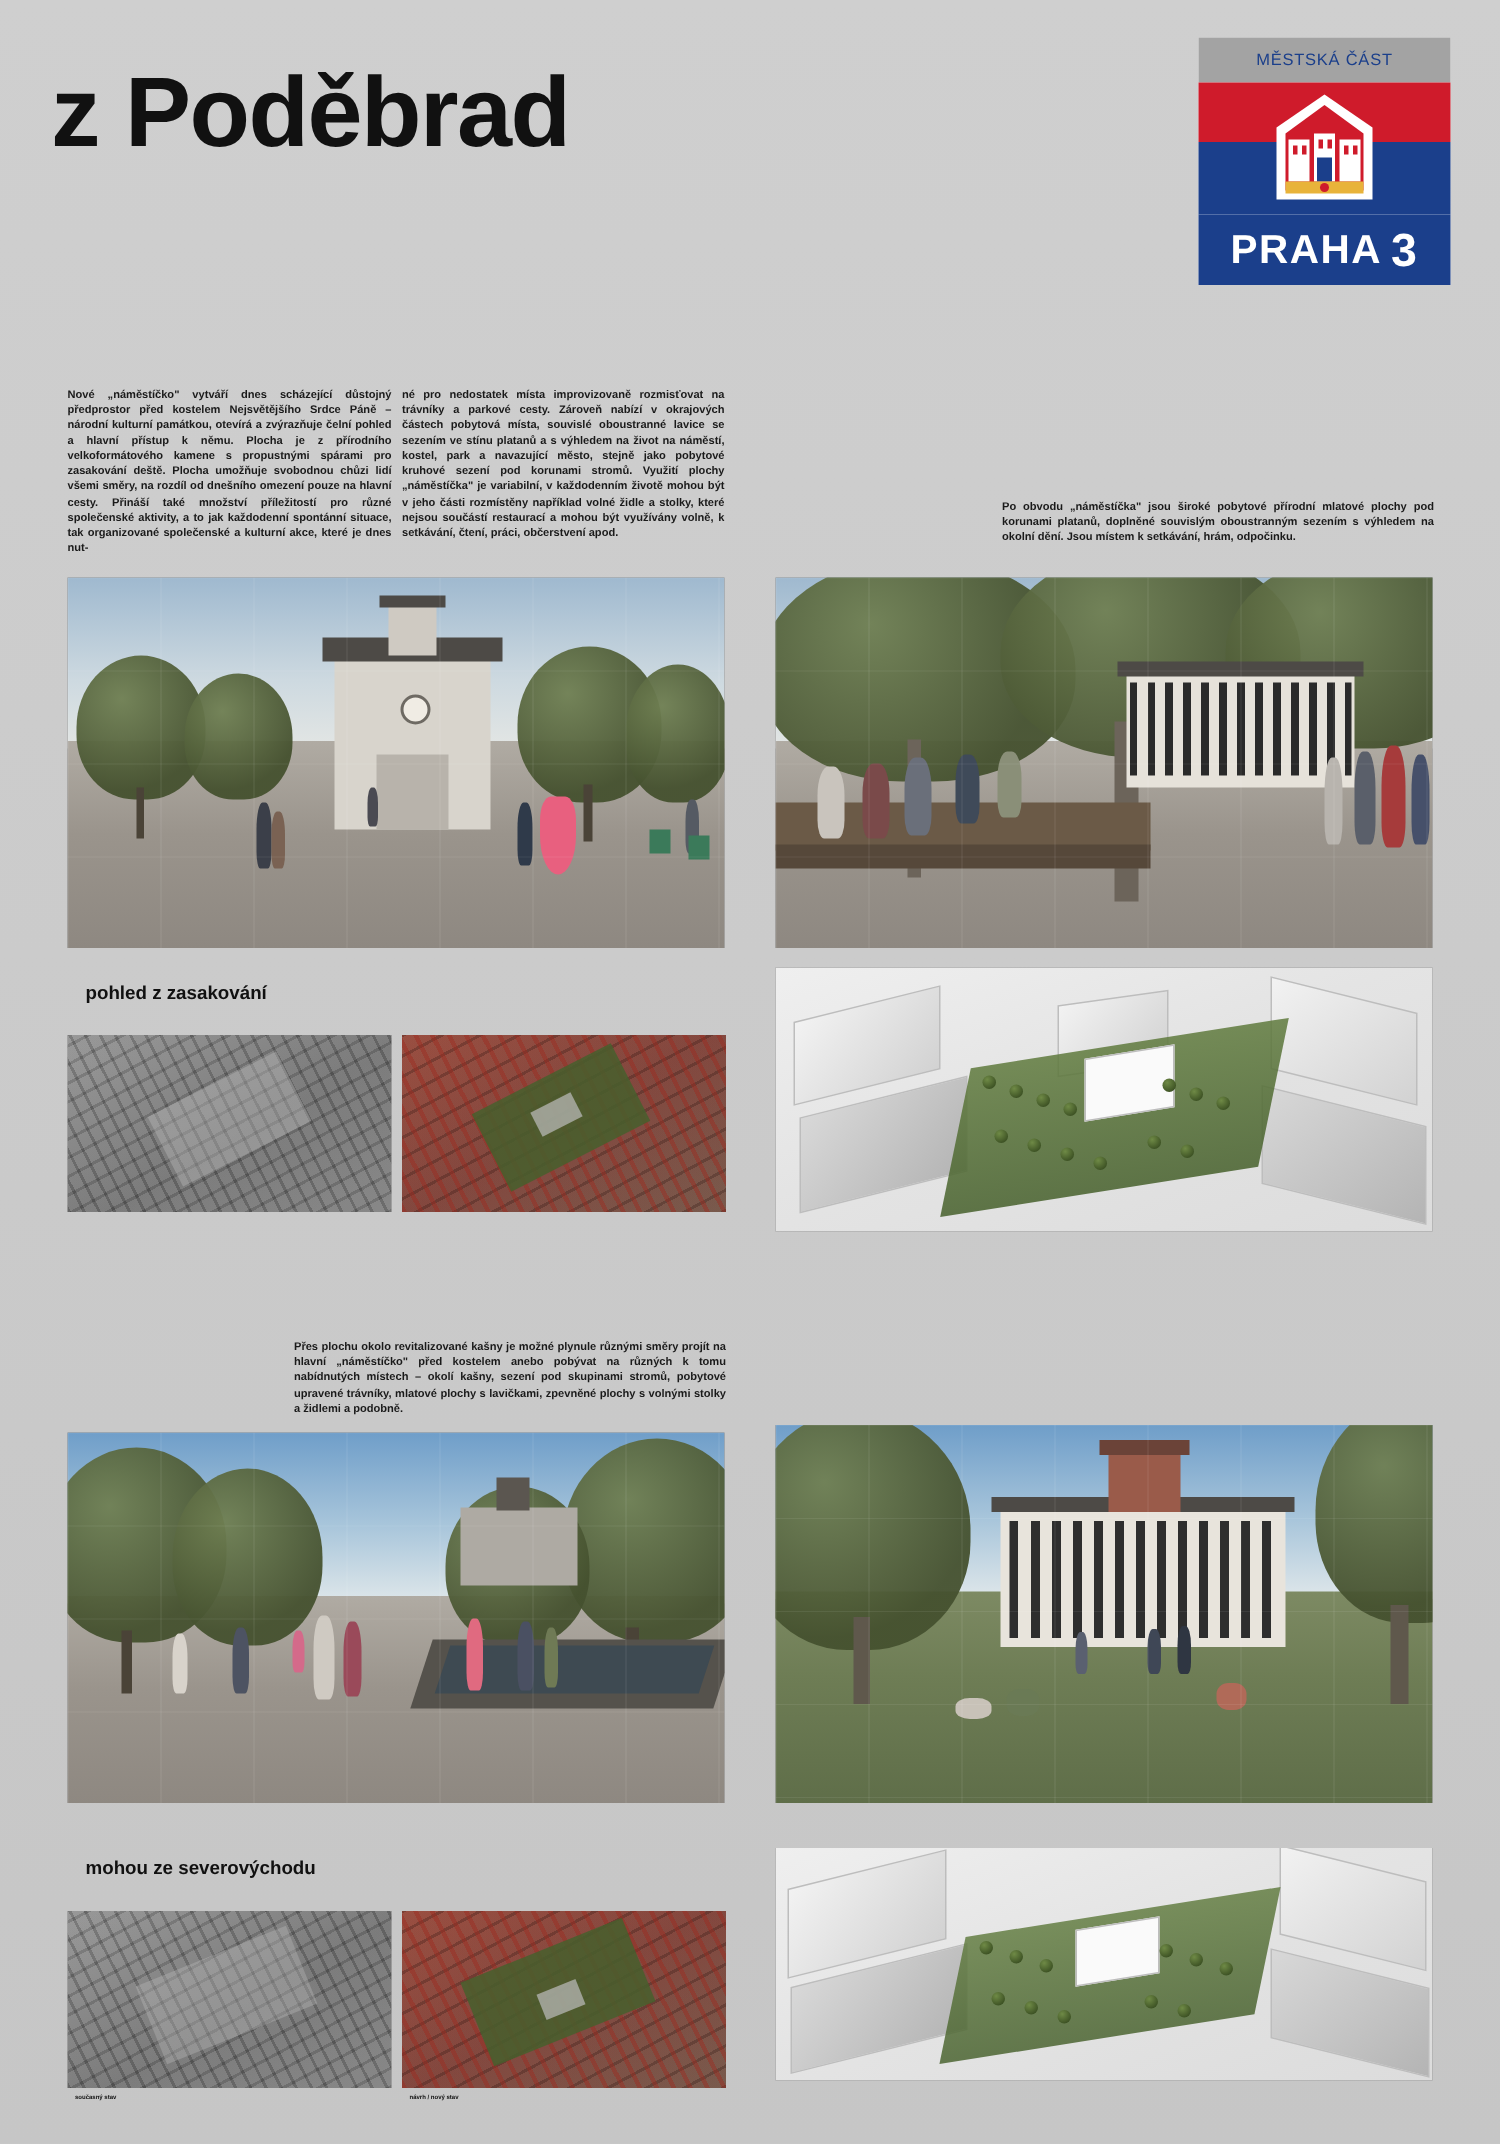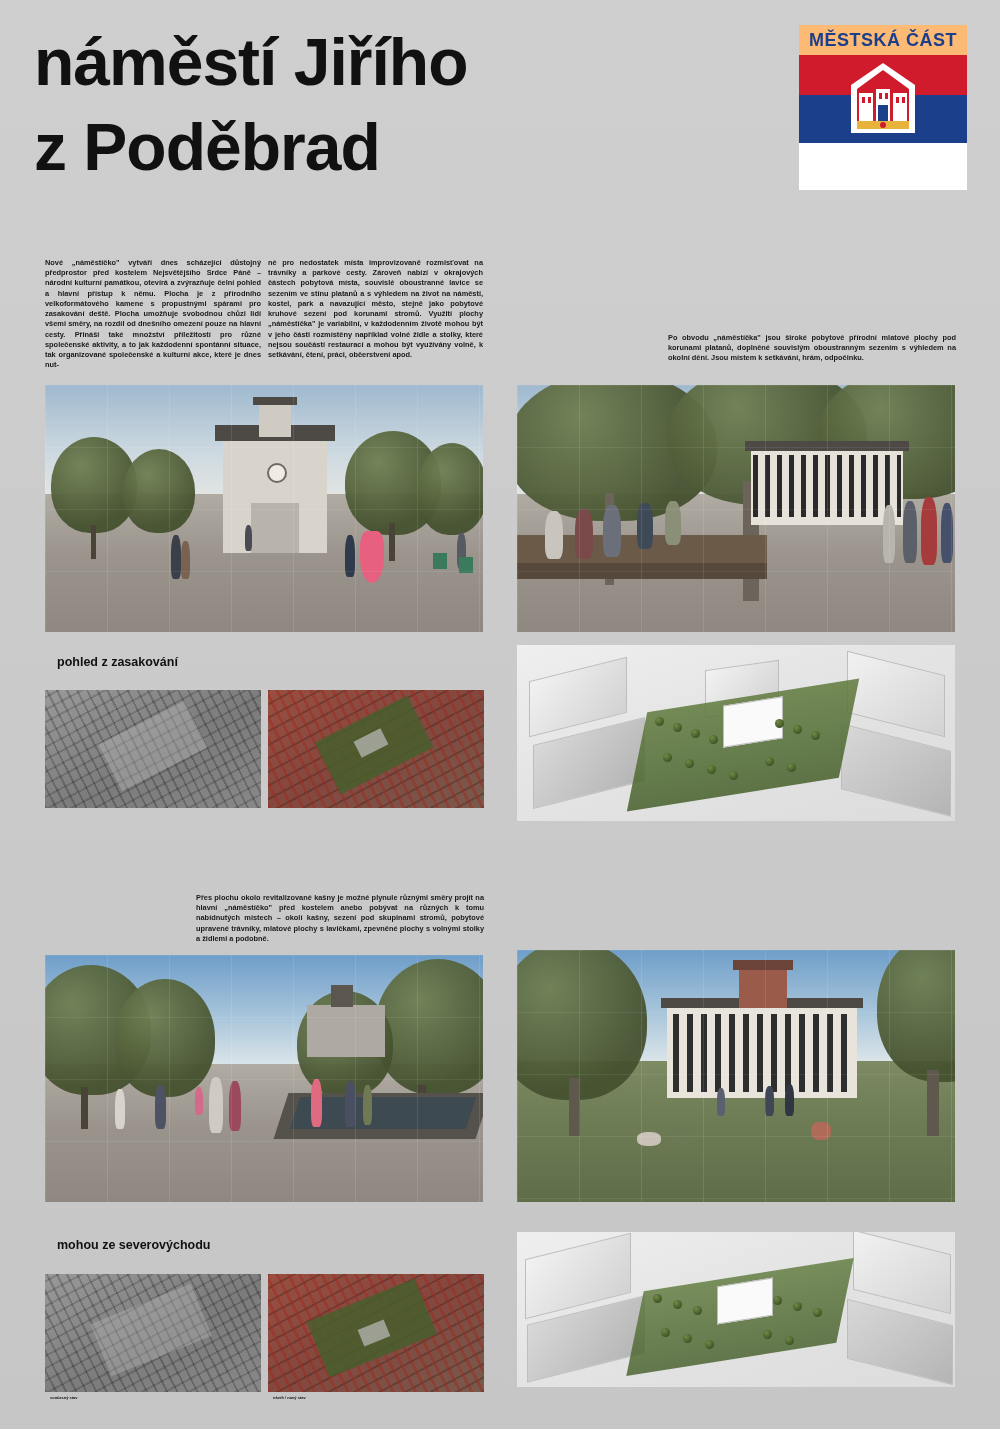--- a/index.html
+++ b/index.html
@@ -39,24 +39,24 @@
   .logo {
     position: absolute;
     right: 33px;
     top: 25px;
     width: 168px;
     height: 165px;
     background: #ffffff;
   }
   .logo-top {
     height: 30px;
-    background: #fdba74;
+    background: #a3a3a3;
     color: #1b3f8b;
-    font-size: 18px;
-    font-weight: bold;
+    font-size: 11px;
+    font-weight: normal;
     letter-spacing: .5px;
     display: flex;
     align-items: center;
     justify-content: center;
   }
   .logo-mid {
     height: 88px;
     background: linear-gradient(180deg,#cf1b2b 0%, #cf1b2b 45%, #1b3f8b 45%, #1b3f8b 100%);
     position: relative;
   }
@@ -226,21 +226,20 @@
     background-size: 62px 62px;
     pointer-events:none;
   }
 </style>
 </head>
 <body>
 
 <div class="board">
 
   <div class="title">
-    <span>náměstí Jiřího</span>
     <span class="line2">z Poděbrad</span>
   </div>
 
   <div class="logo">
     <div class="logo-top">MĚSTSKÁ ČÁST</div>
     <div class="logo-mid">
       <svg class="crest" viewBox="0 0 76 80">
         <path d="M6 26 L6 74 L70 74 L70 26 L38 4 Z" fill="#ffffff"></path>
         <path d="M12 30 L12 68 L64 68 L64 30 L38 11 Z" fill="#cf1b2b"></path>
         <rect x="14" y="34" width="14" height="28" fill="#ffffff"></rect>
@@ -249,20 +248,24 @@
         <rect x="17" y="38" width="3" height="6" fill="#cf1b2b"></rect>
         <rect x="23" y="38" width="3" height="6" fill="#cf1b2b"></rect>
         <rect x="34" y="34" width="3" height="6" fill="#cf1b2b"></rect>
         <rect x="40" y="34" width="3" height="6" fill="#cf1b2b"></rect>
         <rect x="51" y="38" width="3" height="6" fill="#cf1b2b"></rect>
         <rect x="57" y="38" width="3" height="6" fill="#cf1b2b"></rect>
         <rect x="33" y="46" width="10" height="16" fill="#1b3f8b"></rect>
         <rect x="12" y="62" width="52" height="8" fill="#e8b33a"></rect>
         <circle cx="38" cy="66" r="3" fill="#cf1b2b"></circle>
       </svg>
+    </div>
+    <div class="logo-bottom">
+      <span>PRAHA</span>
+      <span class="three">3</span>
     </div>
   </div>
 
   <div class="txt col1">Nové „náměstíčko" vytváří dnes scházející důstojný předprostor před kostelem Nejsvětějšího Srdce Páně – národní kulturní památkou, otevírá a zvýrazňuje čelní pohled a hlavní přístup k němu. Plocha je z přírodního velkoformátového kamene s propustnými spárami pro zasakování deště. Plocha umožňuje svobodnou chůzi lidí všemi směry, na rozdíl od dnešního omezení pouze na hlavní cesty. Přináší také množství příležitostí pro různé společenské aktivity, a to jak každodenní spontánní situace, tak organizované společenské a kulturní akce, které je dnes nut-</div>
   <div class="txt col2">né pro nedostatek místa improvizovaně rozmisťovat na trávníky a parkové cesty. Zároveň nabízí v okrajových částech pobytová místa, souvislé oboustranné lavice se sezením ve stínu platanů a s výhledem na život na náměstí, kostel, park a navazující město, stejně jako pobytové kruhové sezení pod korunami stromů. Využití plochy „náměstíčka" je variabilní, v každodenním životě mohou být v jeho části rozmístěny například volné židle a stolky, které nejsou součástí restaurací a mohou být využívány volně, k setkávání, čtení, práci, občerstvení apod.</div>
   <div class="txt col3">Po obvodu „náměstíčka" jsou široké pobytové přírodní mlatové plochy pod korunami platanů, doplněné souvislým oboustranným sezením s výhledem na okolní dění. Jsou místem k setkávání, hrám, odpočinku.</div>
   <div class="txt col4">Přes plochu okolo revitalizované kašny je možné plynule různými směry projít na hlavní „náměstíčko" před kostelem anebo pobývat na různých k tomu nabídnutých místech – okolí kašny, sezení pod skupinami stromů, pobytové upravené trávníky, mlatové plochy s lavičkami, zpevněné plochy s volnými stolky a židlemi a podobně.</div>
 
   <div class="img" id="render1">
     <div class="sky"></div>

